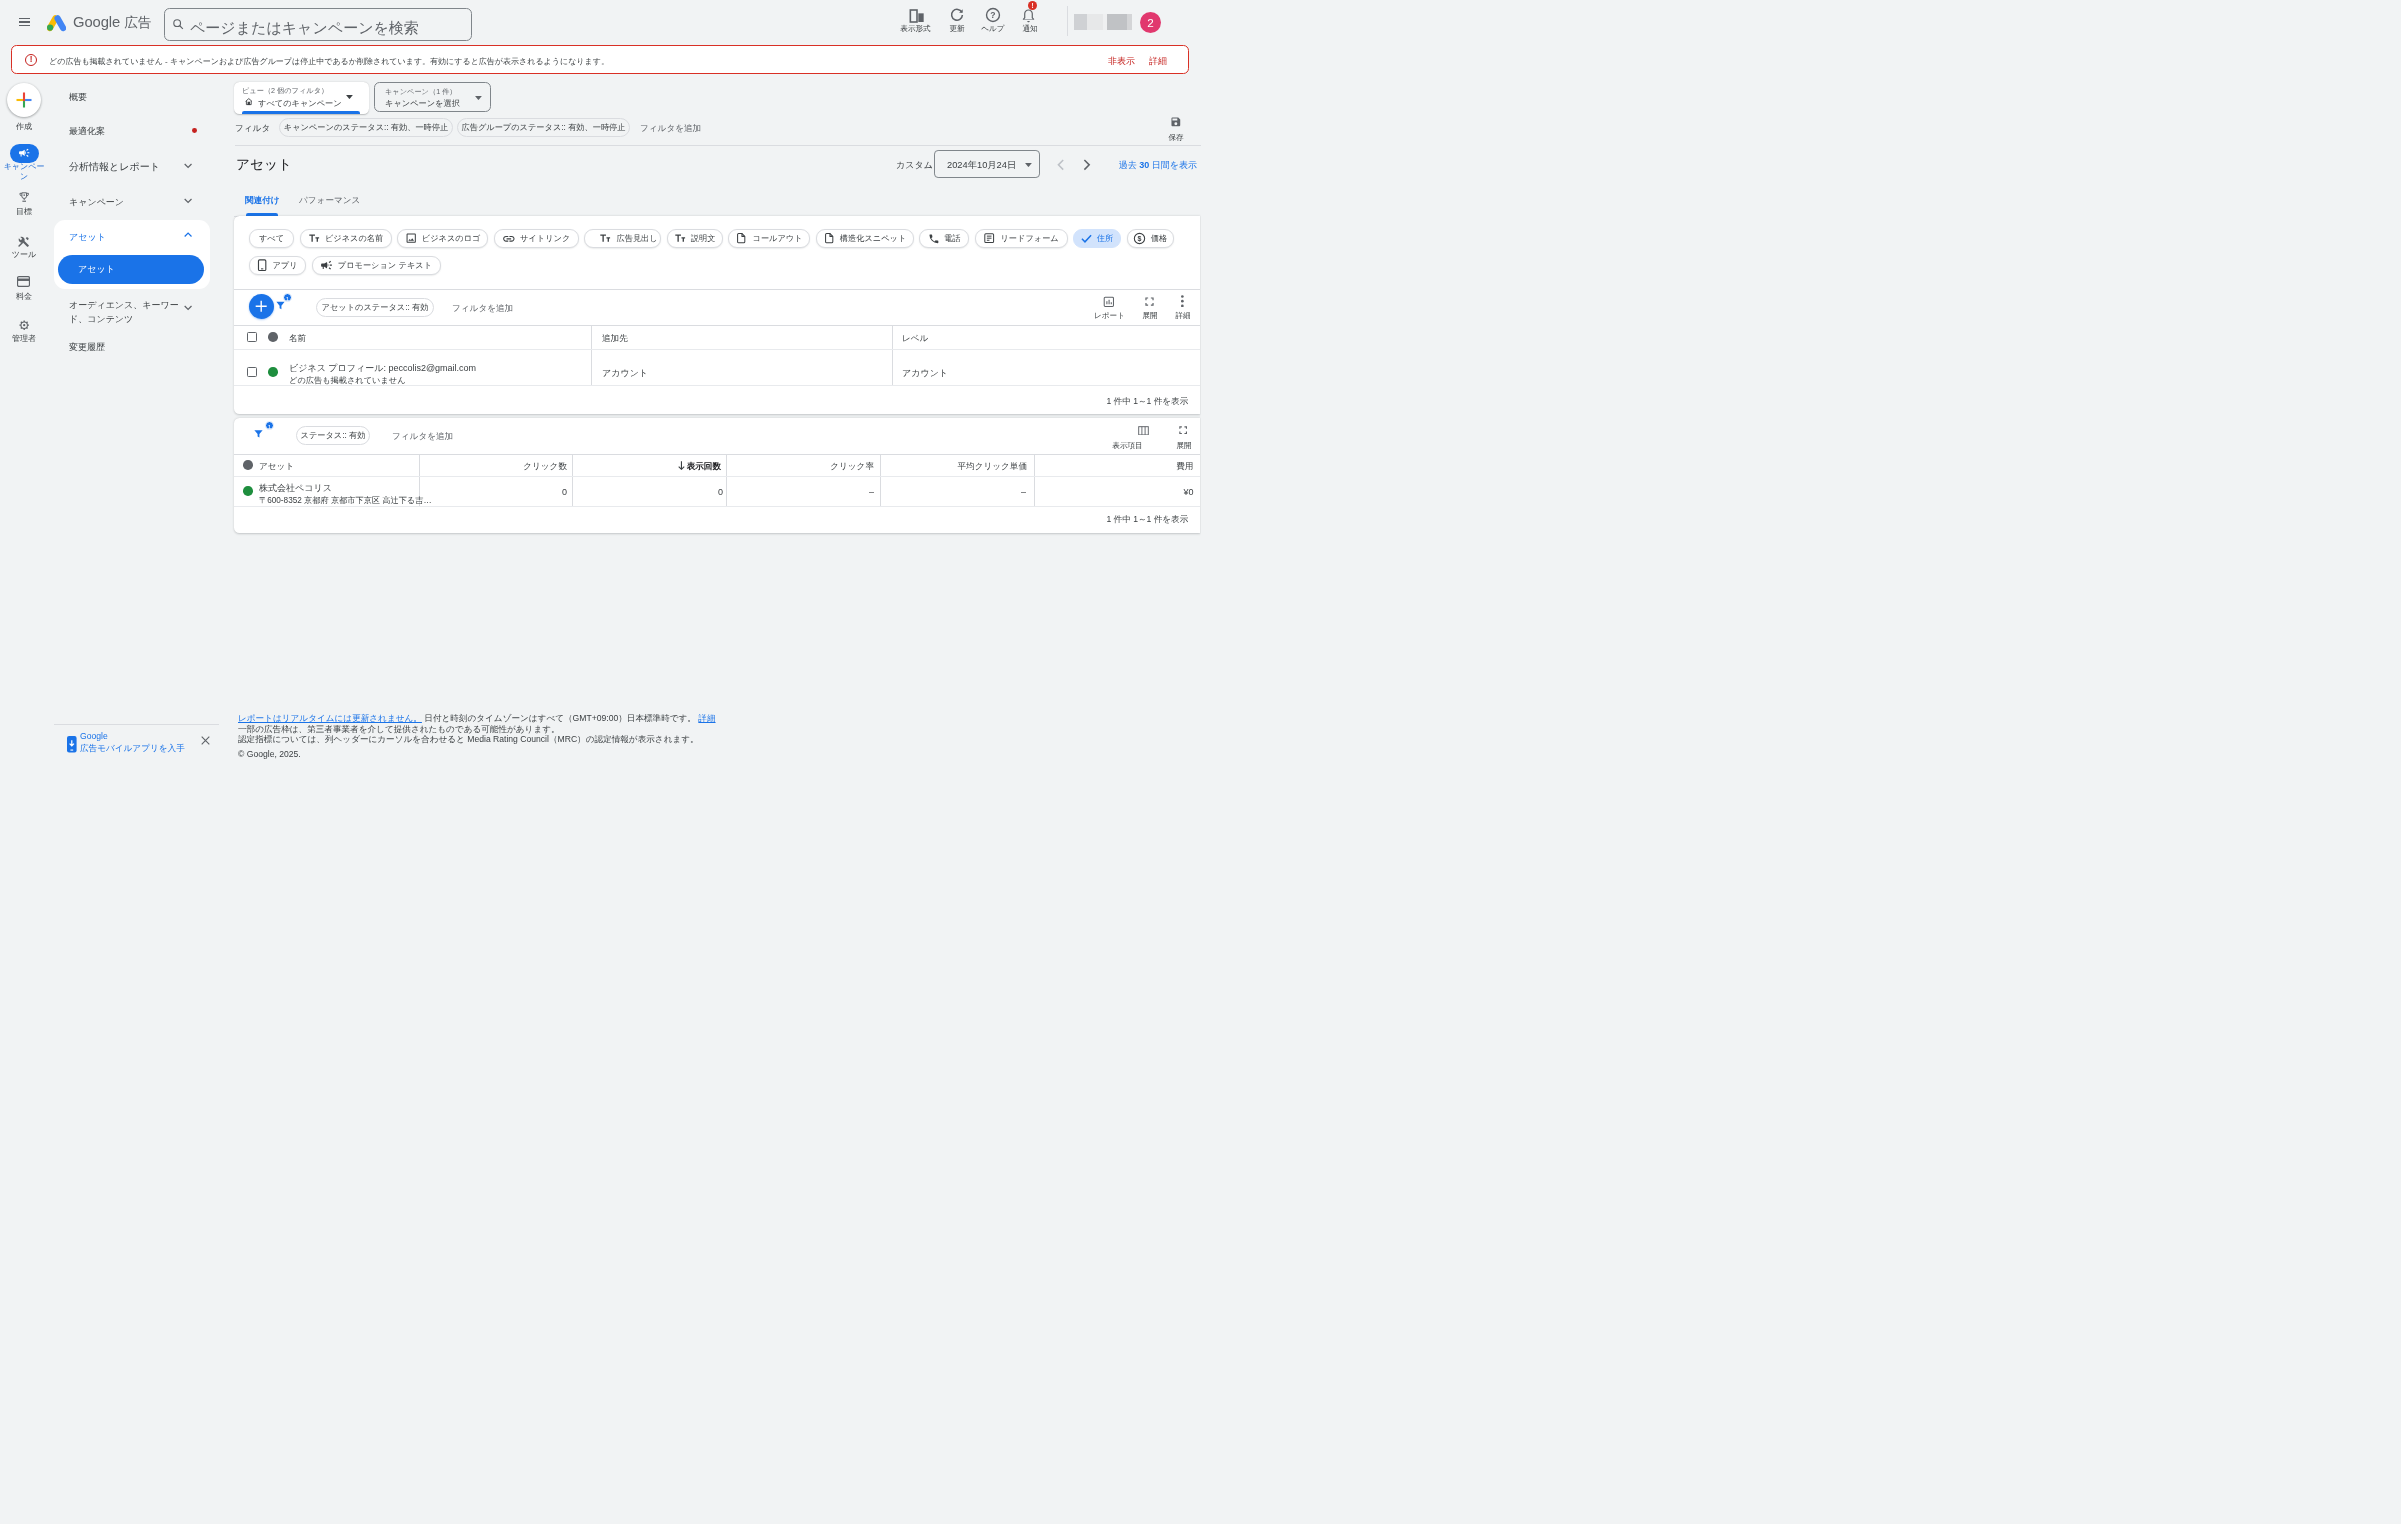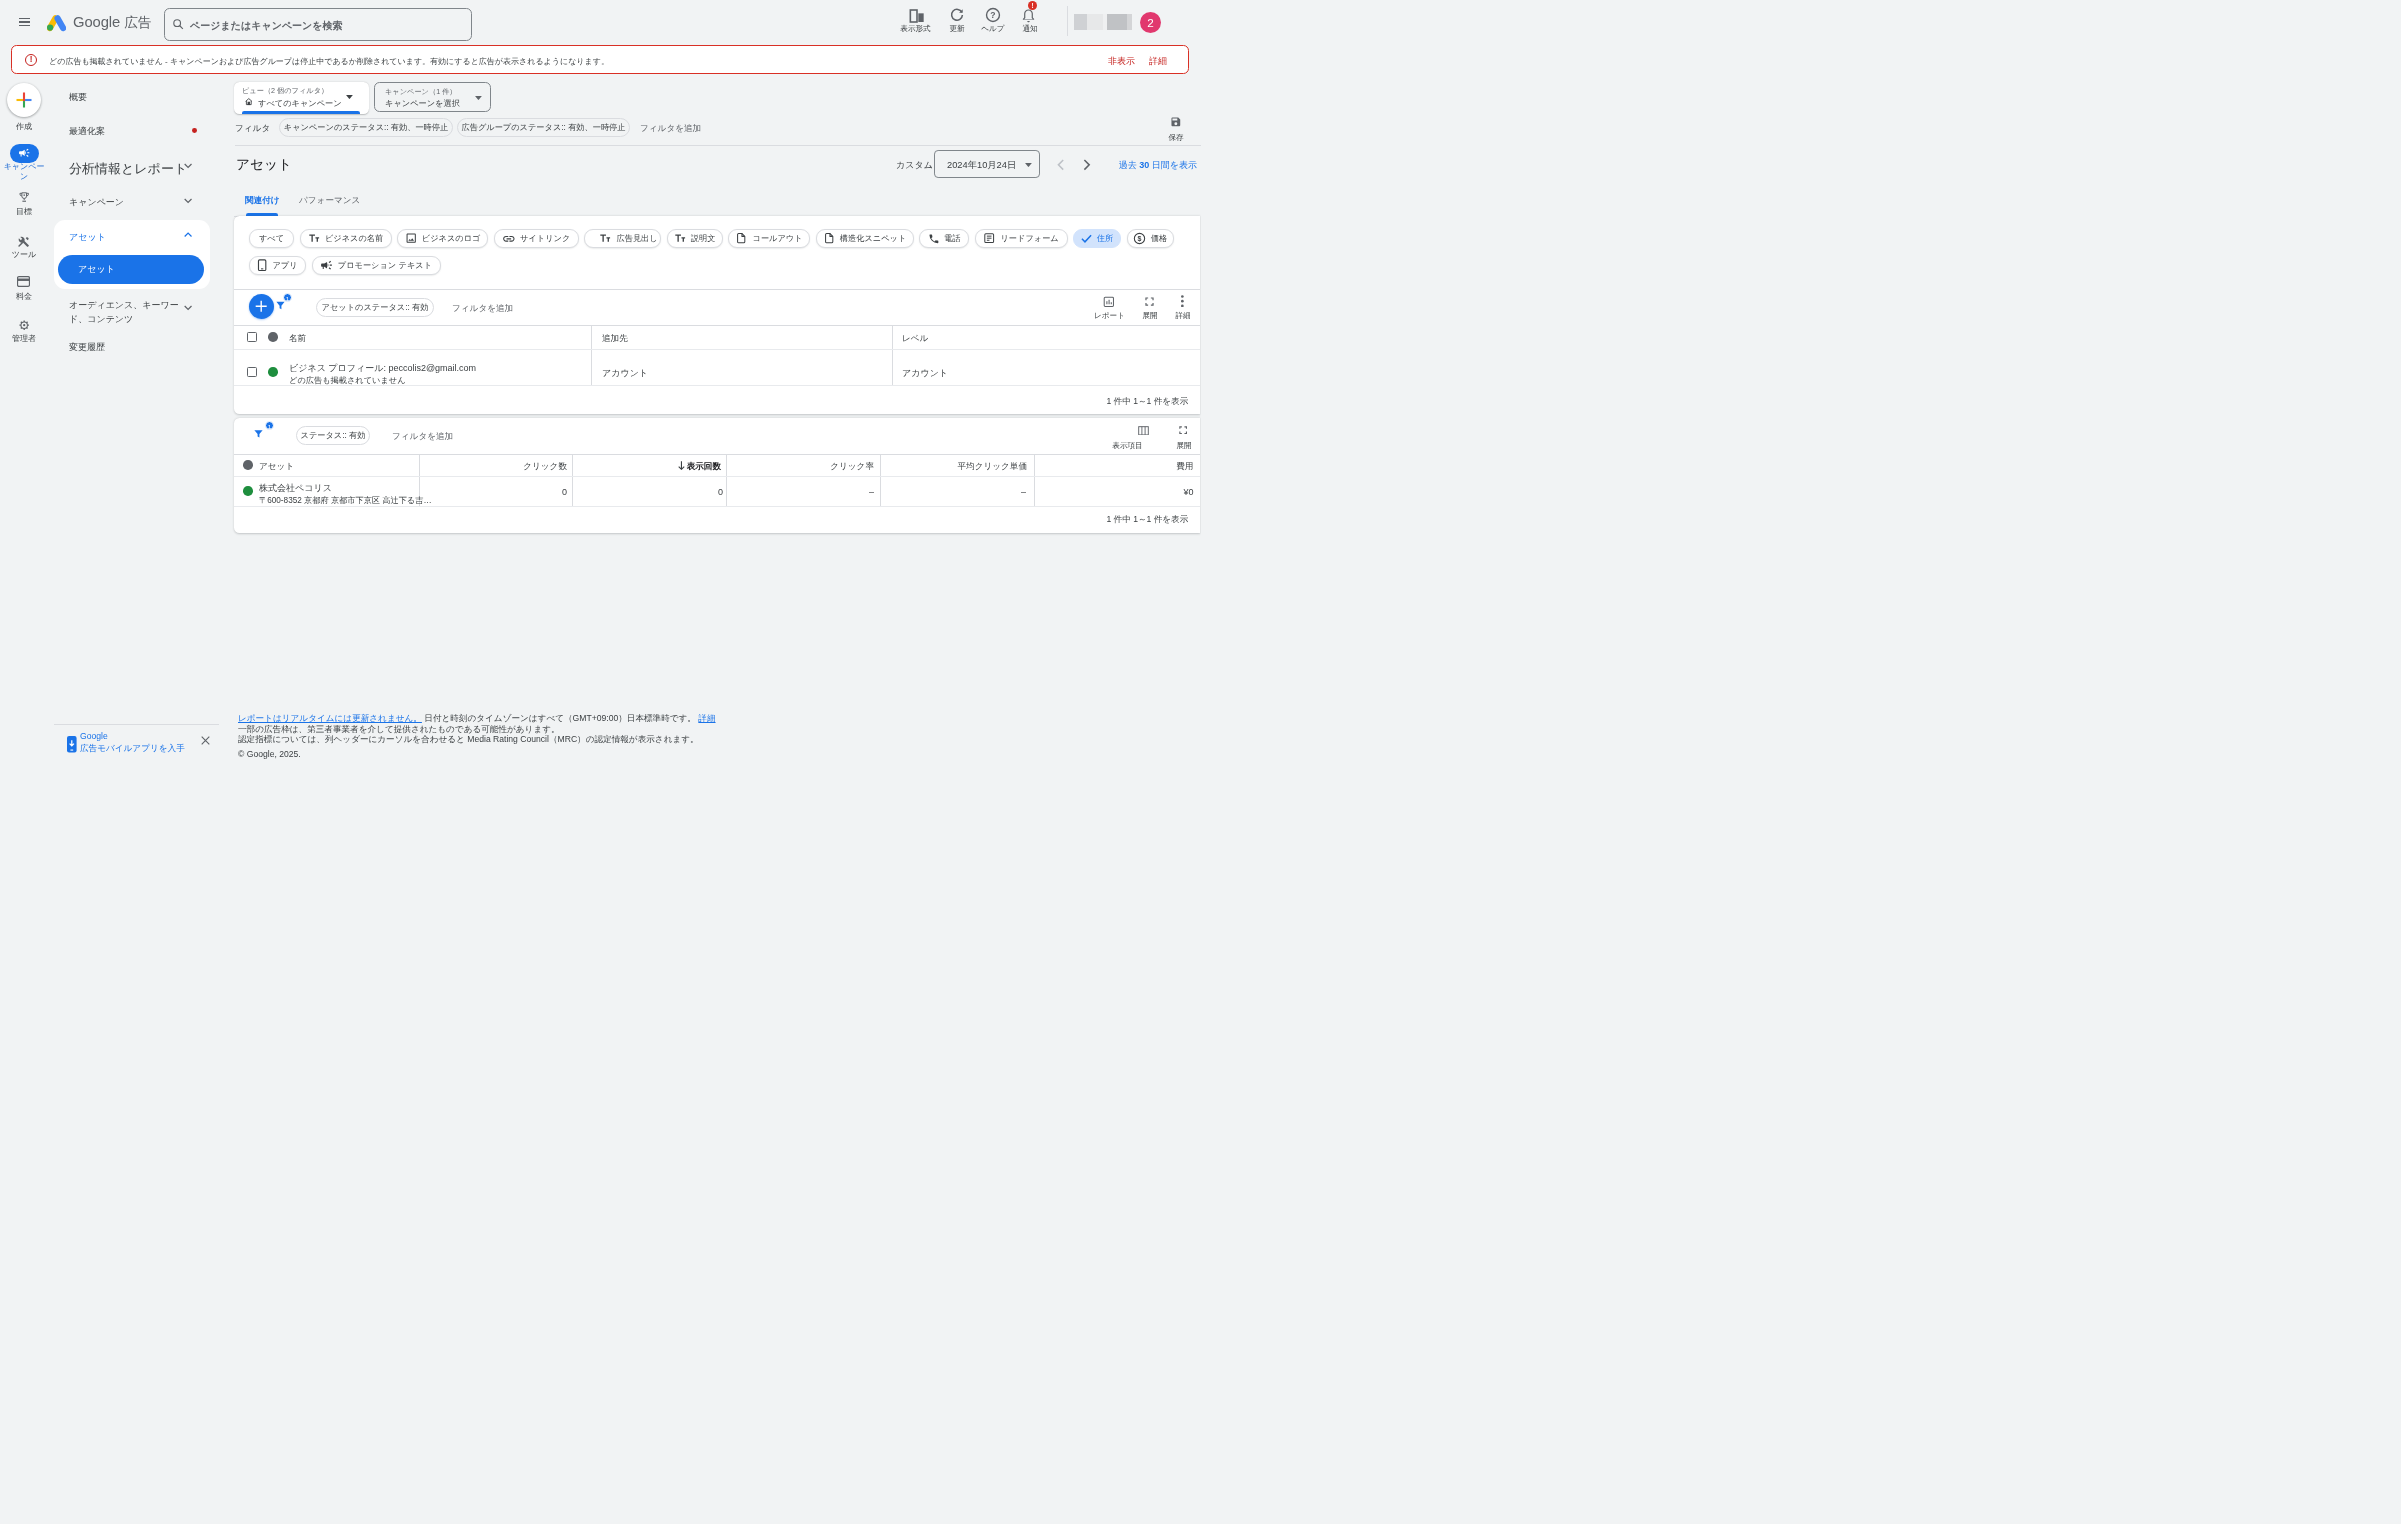--- a/index.html
+++ b/index.html
@@ -32,21 +32,21 @@
     <circle cx="4.6" cy="21.4" r="4.6" fill="#34a853"></circle>
   </g>
 </svg>
 <div class="abs" style="left:73px; top:14.4px; font-size:14.8px; color:#5f6368; letter-spacing:-0.1px;">Google <span style="font-size:13.7px;">広告</span></div>
 
 <div class="abs" style="left:164px; top:7.6px; width:308px; height:33px; border:0.7px solid #80868b; border-radius:5.5px;"></div>
 <svg class="abs ic" style="left:172px; top:18px;" width="12.4" height="12.4" viewBox="0 0 24 24" fill="none" stroke="#5f6368" stroke-width="2.2">
   <circle cx="10" cy="10" r="6.5"></circle>
     <line x1="15" y1="15" x2="21" y2="21"></line>
 </svg>
-<div class="abs" style="left:190px; top:18.5px; font-size:10px; color:#5f6368;font-weight:bold;">ページまたはキャンペーンを検索</div>
+<div class="abs" style="left:190px; top:18.5px; font-size:15px; color:#5f6368;">ページまたはキャンペーンを検索</div>
 
 <svg class="abs" style="left:909px; top:7.6px;" width="16" height="16" viewBox="0 0 24 24">
   <rect x="2" y="3" width="10" height="18" fill="none" stroke="#5f6368" stroke-width="2.4"></rect>
   <rect x="14" y="8" width="8" height="13" fill="#5f6368"></rect>
 </svg>
 <div class="abs lbl" style="left:895px; top:24px; width:41px;">表示形式</div>
 
 <svg class="abs" style="left:949px; top:6.9px;" width="16" height="16" viewBox="0 0 24 24" fill="none">
   <path d="M19.3 8.1 A8.1 8.1 0 1 0 20.1 12" stroke="#5f6368" stroke-width="2.3" fill="none"></path>
   <path d="M20.5 3.2 v5.4 h-5.4 z" fill="#5f6368"></path>
@@ -125,21 +125,21 @@
   <circle cx="12" cy="12" r="2.2" fill="#5f6368" stroke="none"></circle>
   <g stroke-width="2.6">
     <path d="M12 5.8 V2.8 M12 18.2 v3 M5.8 12 h-3 M18.2 12 h3 M7.6 7.6 L5.5 5.5 M16.4 7.6 l2.1-2.1 M7.6 16.4 l-2.1 2.1 M16.4 16.4 l2.1 2.1"></path>
   </g>
 </svg>
 <div class="abs lbl" style="left:5.5px; top:333px; width:37px; font-size:8px;">管理者</div>
 
 <div class="abs" style="left:69px; top:91px; font-size:9px;">概要</div>
 <div class="abs" style="left:69px; top:125px; font-size:9px;">最適化案</div>
 <div class="abs" style="left:192px; top:128px; width:4.8px; height:4.8px; border-radius:50%; background:#c5221f;"></div>
-<div class="abs" style="left:69px; top:160px; font-size:13px;">分析情報とレポート</div>
+<div class="abs" style="left:69px; top:160px; font-size:10px;">分析情報とレポート</div>
 <svg class="abs" style="left:184px; top:163px;" width="8.2" height="5.5" viewBox="0 0 12 8" fill="none" stroke="#5f6368" stroke-width="1.8">
     <path d="M1 1.5 l5 5 5-5"></path>
   </svg>
 <div class="abs" style="left:69px; top:196px; font-size:9px;">キャンペーン</div>
 <svg class="abs" style="left:184px; top:198px;" width="8.2" height="5.5" viewBox="0 0 12 8" fill="none" stroke="#5f6368" stroke-width="1.8">
     <path d="M1 1.5 l5 5 5-5"></path>
   </svg>
 
 <div class="abs" style="left:54px; top:220px; width:156px; height:69px; background:#fff; border-radius:11px;"></div>
 <div class="abs" style="left:69px; top:231px; font-size:9px; color:#1a73e8;">アセット</div>

